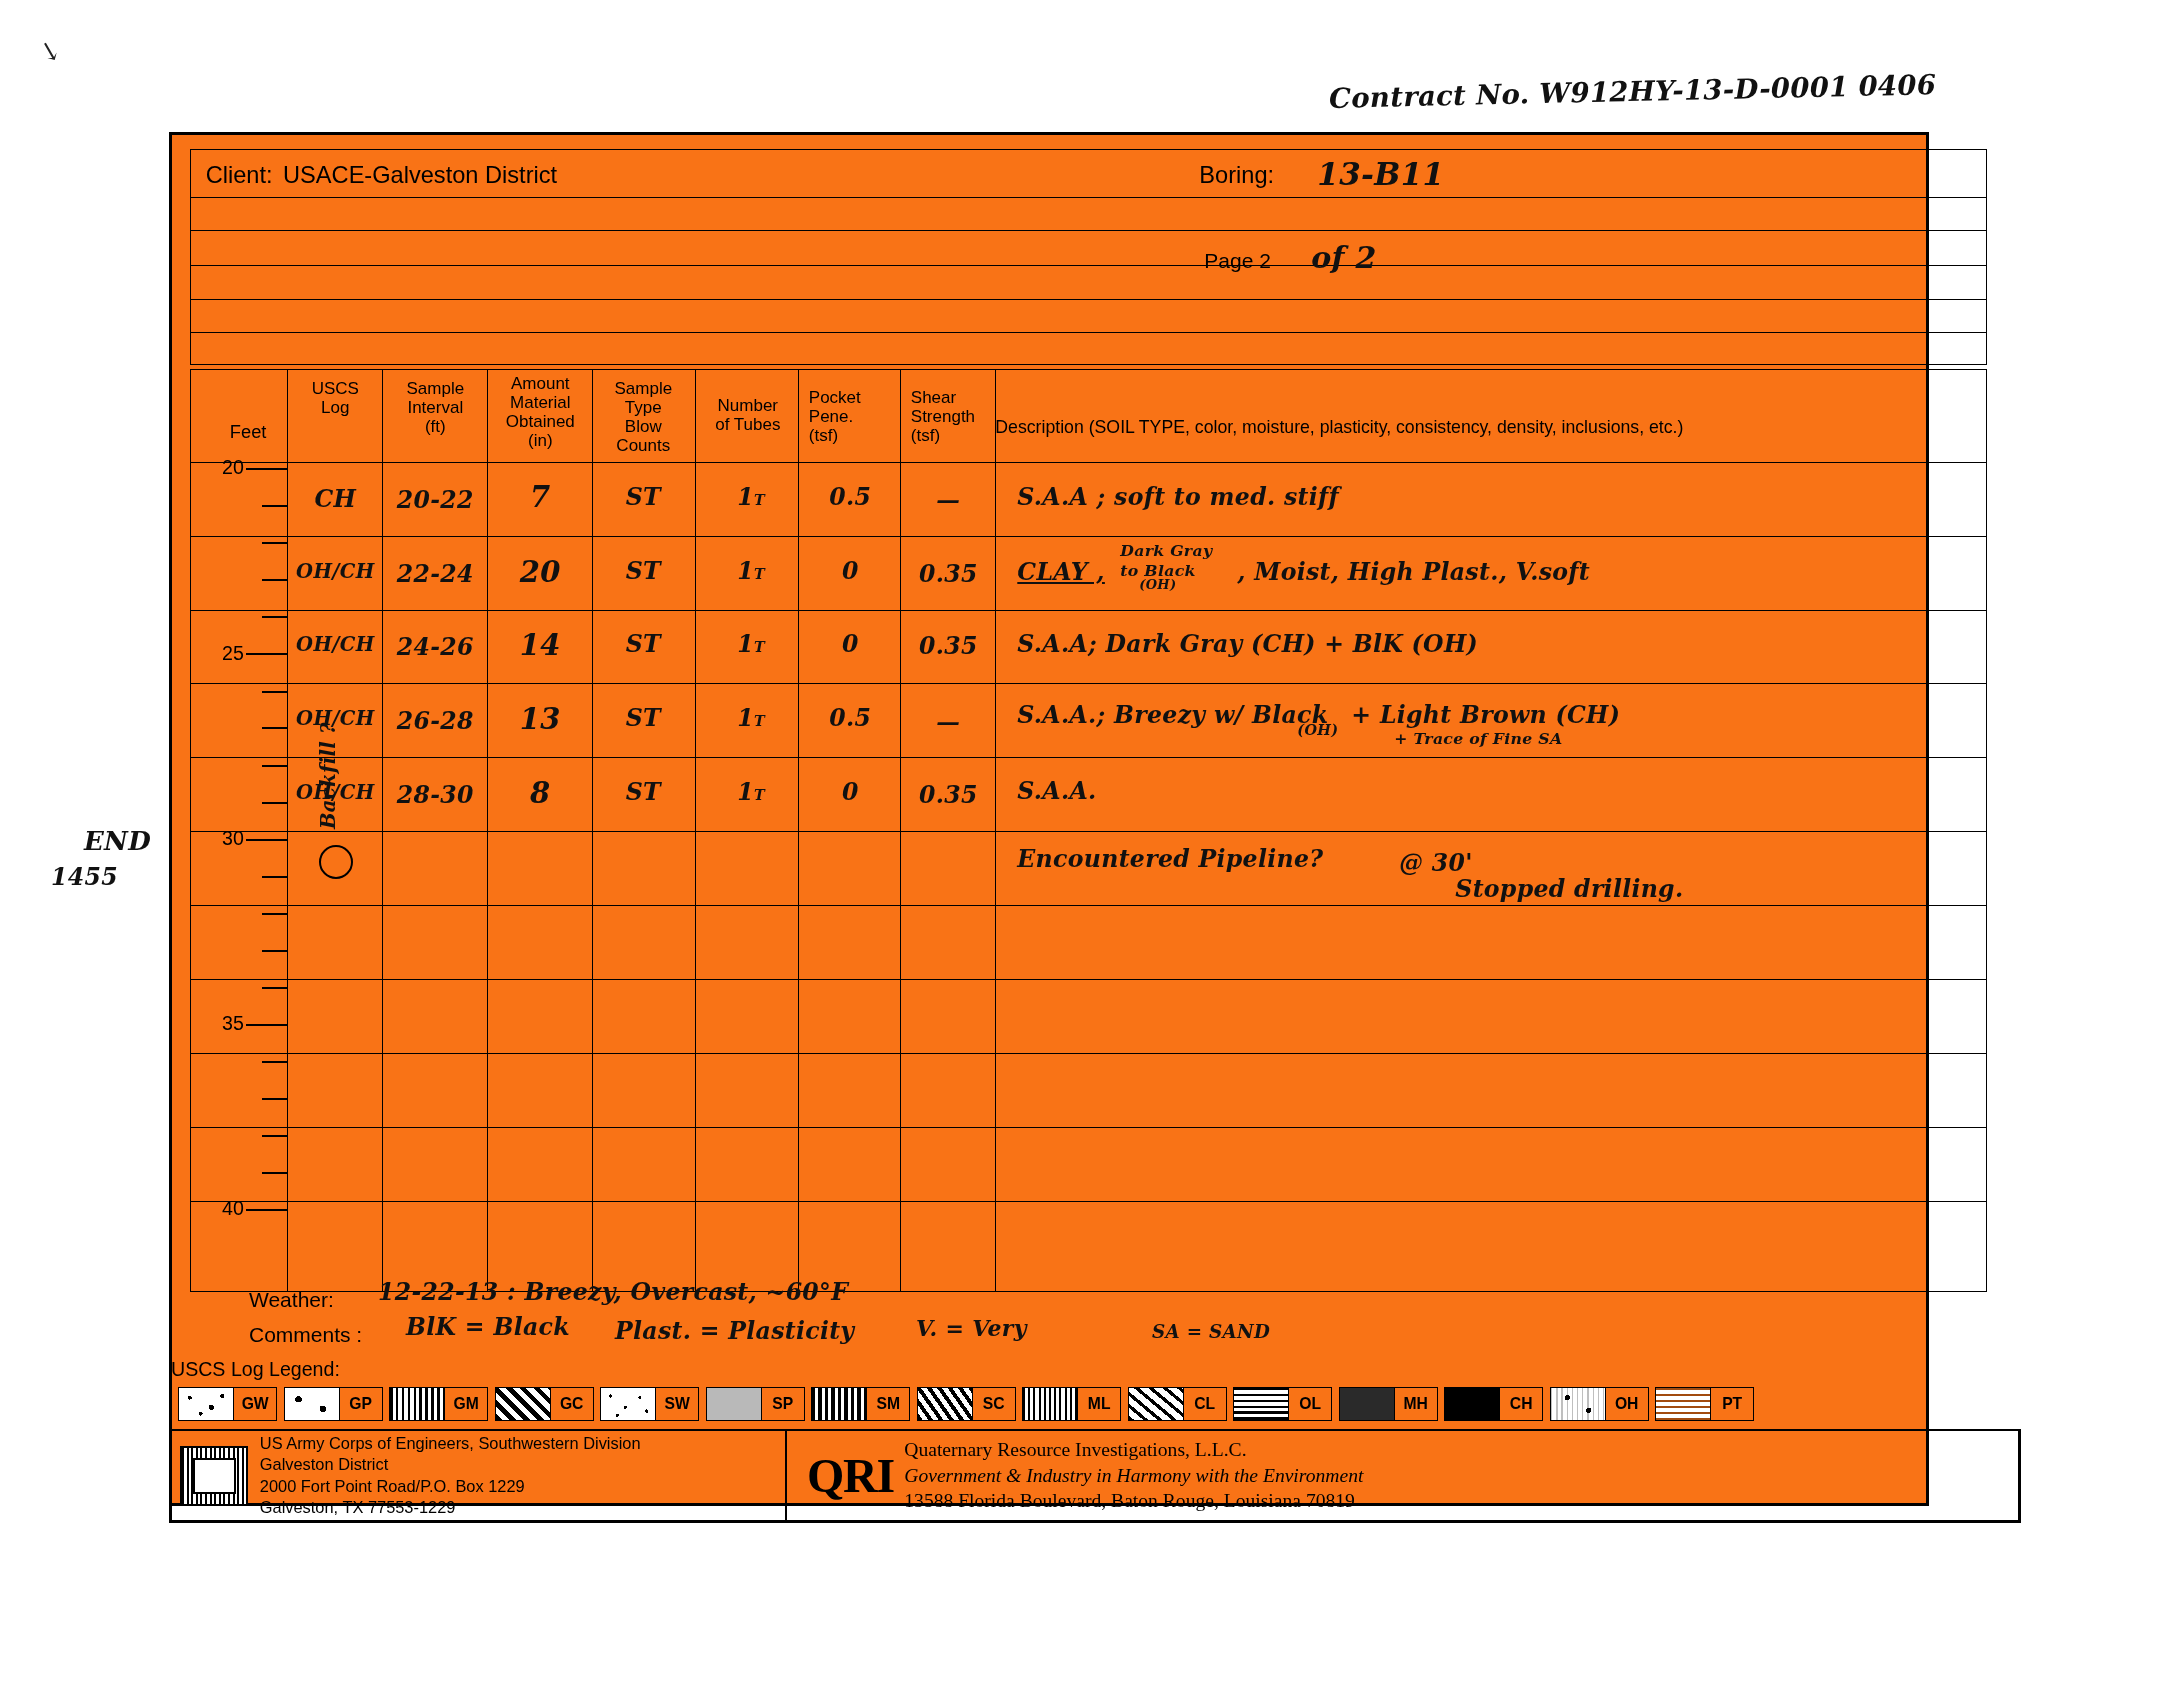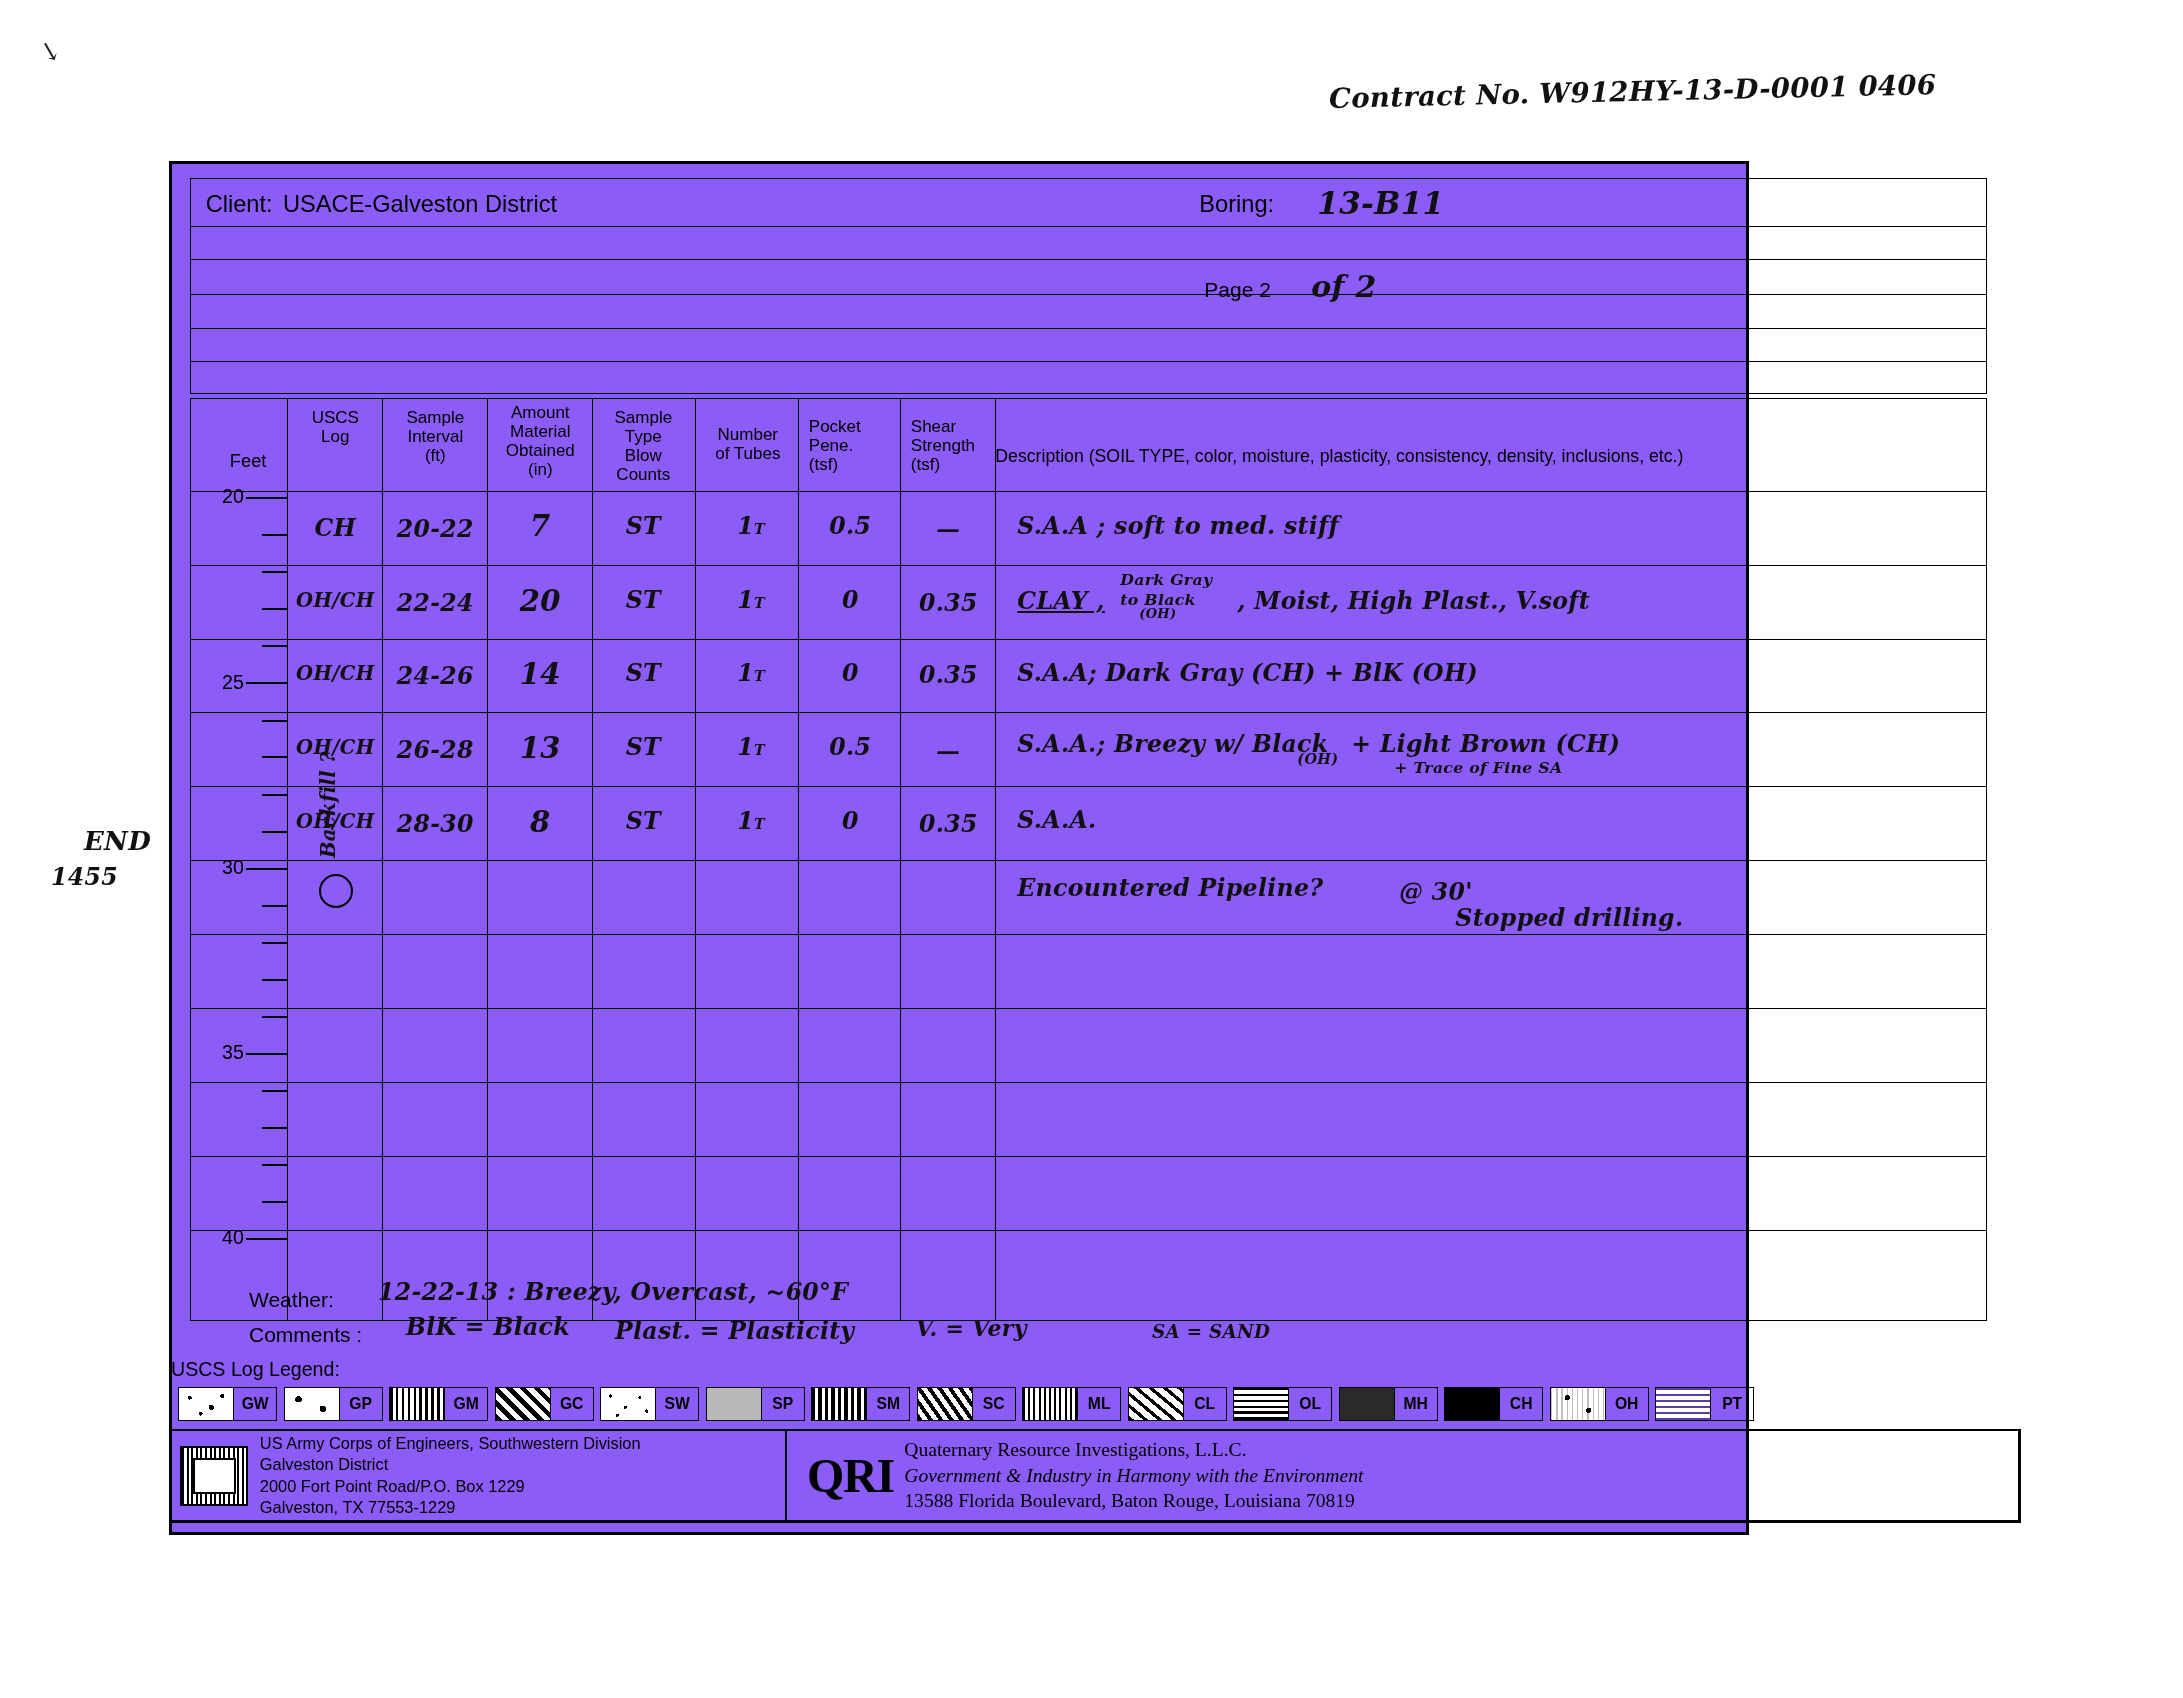--- a/index.html
+++ b/index.html
@@ -42,26 +42,26 @@
     top: 36px;
     font-size: 26px;
     font-family: "DejaVu Serif", serif;
     transform: rotate(15deg);
     color: #222;
   }
   
   .sheet {
     position: absolute;
     left: 169px;
-    top: 161px;
-    width: 1580px;
+    top: 132px;
+    width: 1760px;
     height: 1374px;
     border: 3.9px solid #000;
     box-sizing: border-box;
-    background: #8b5cf6;
+    background: #f97316;
   }
   
   .hdr {
     position: absolute;
     left: 18.3px;
     top: 14.4px;
     width: 1797px;
     height: 216px;
     border: 1.3px solid #000;
     box-sizing: border-box;

